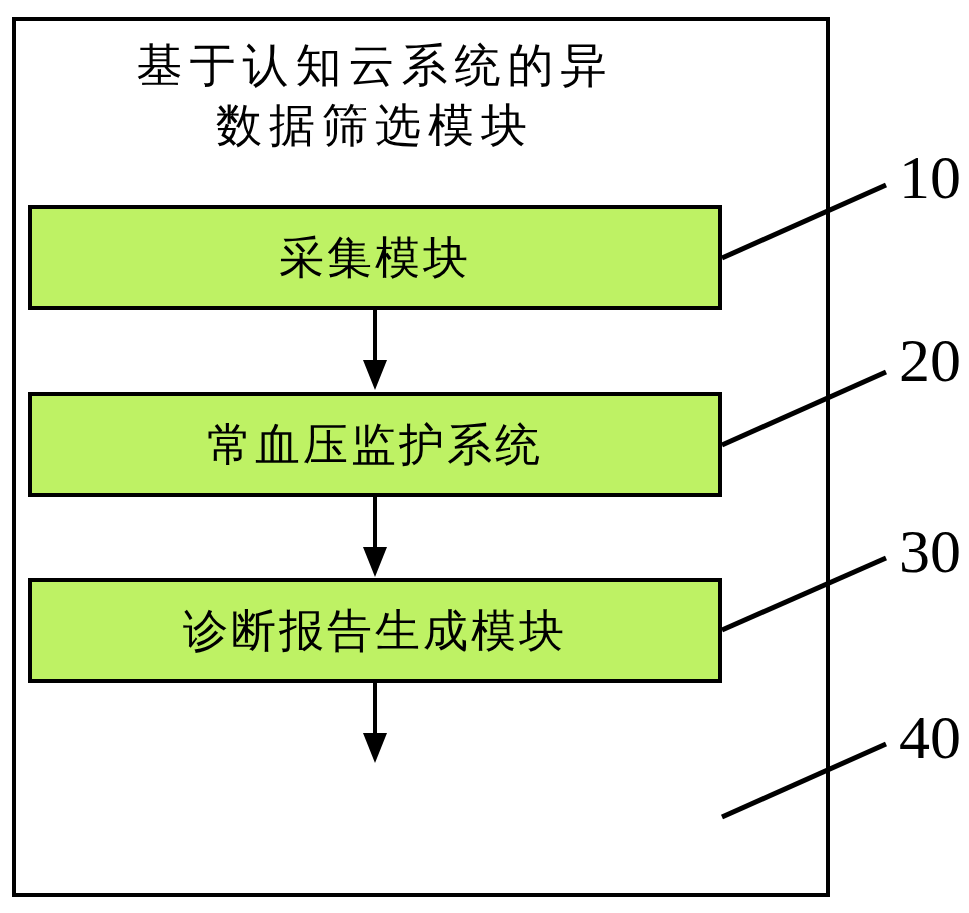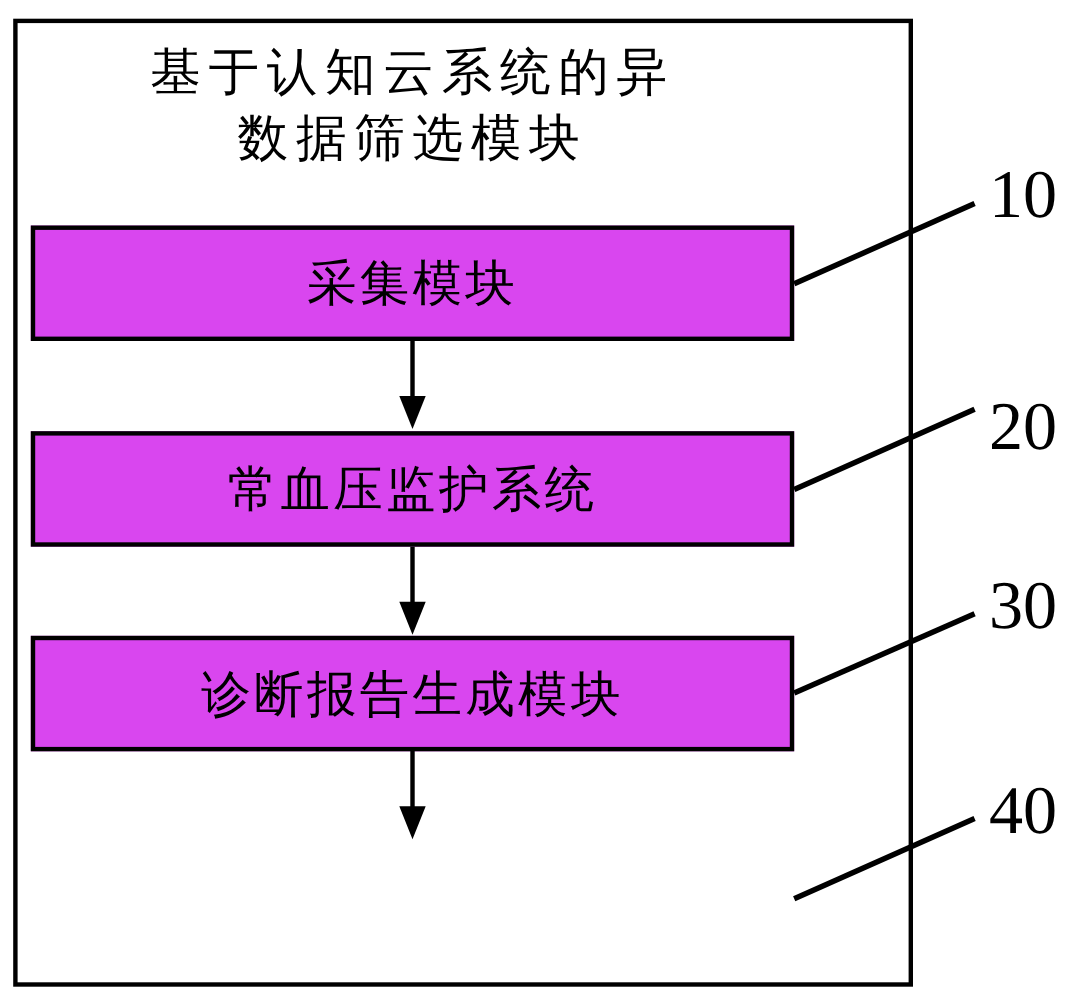--- a/index.html
+++ b/index.html
@@ -35,21 +35,21 @@
     position: absolute;
     left: 28px;
     width: 694px; height: 105px;
     border: 4px solid #000;
     box-sizing: border-box;
     display: flex;
     align-items: center;
     justify-content: center;
     font-size: 45px;
     letter-spacing: 3px;
-    background: #d946ef;
+    background: #bef264;
   }
   #box-1 { top: 205px; }
   #box-2 { top: 392px; }
   #box-3 { top: 578px; }
   #box-4 { top: 765px; }
   .arrow-shaft {
     position: absolute;
     left: 373px;
     width: 4px;
     background: #000;
@@ -76,21 +76,21 @@
   }
   .ref-label {
     position: absolute;
     left: 898px;
     width: 64px;
     text-align: center;
     font-size: 62px;
     line-height: 48px;
   }
   #ref-1 { top: 153px; }
-  #ref-2 { top: 336px; margin-top: 28px; }
+  #ref-2 { top: 336px; }
   #ref-3 { top: 527px; text-align: center; }
   #ref-4 { top: 713px; }
 </style>
 </head>
 <body>
 
 <div id="canvas">
 
   <div class="frame"></div>
 

